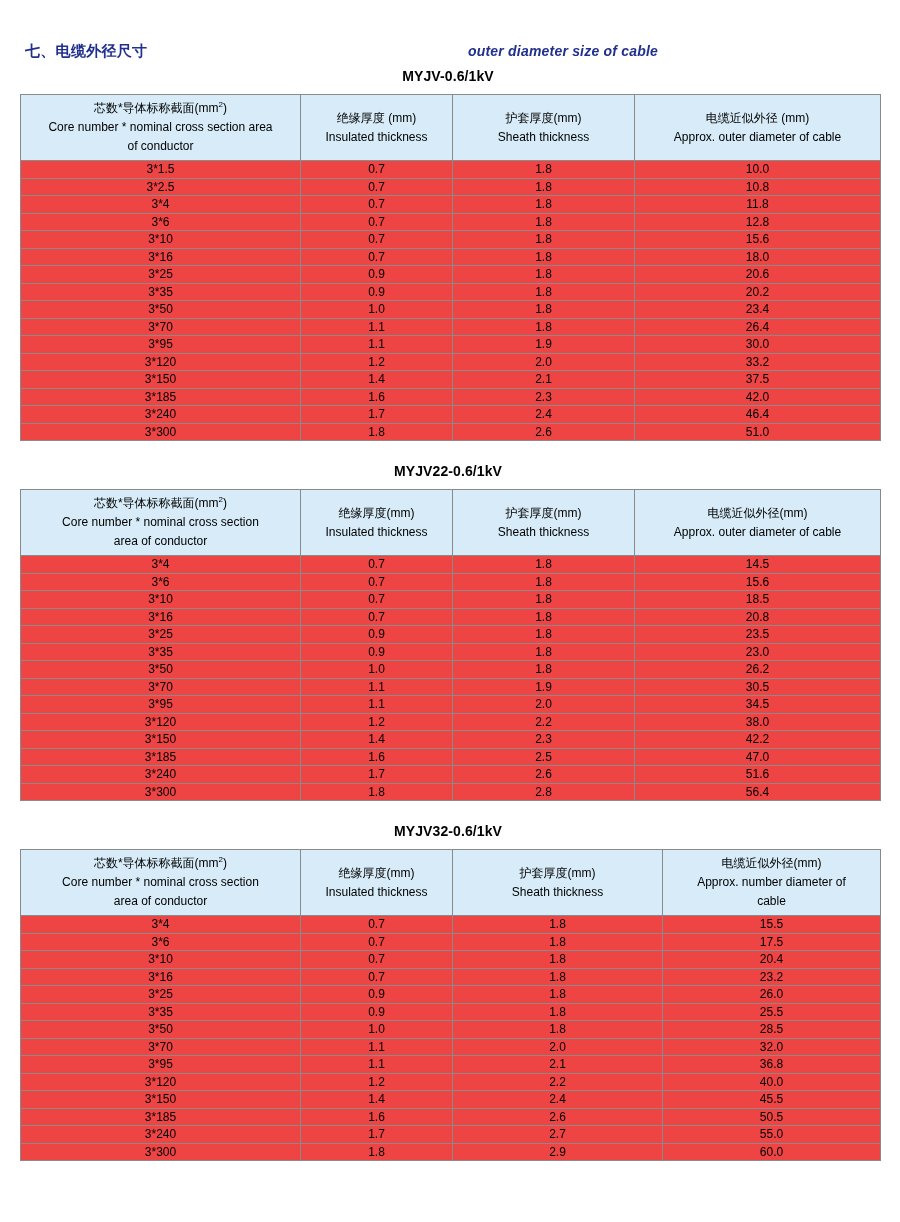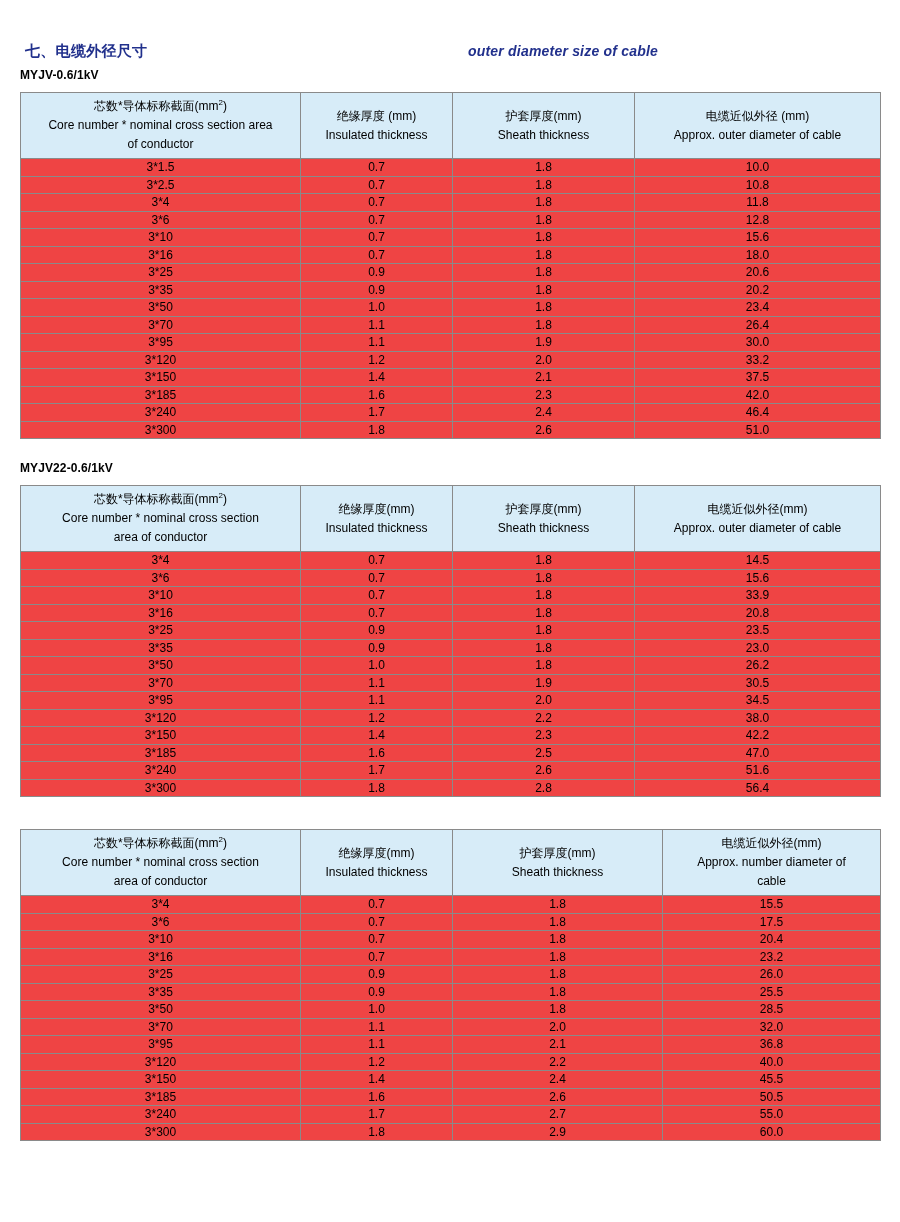--- a/index.html
+++ b/index.html
@@ -48,22 +48,22 @@
     font-size: 14px;
     font-weight: bold;
     color: #21308c;
     letter-spacing: 0.2px;
     white-space: nowrap;
     font-style: italic;
   }
 
   
   .model-label {
-    text-align: left;
-    font-size: 12px;
+    text-align: center;
+    font-size: 14px;
     font-weight: bold;
     color: #000000;
     letter-spacing: 0.1px;
     padding-right: 4px;
     white-space: nowrap;
   }
 
   
   table.cable {
     width: 860px;
@@ -289,21 +289,21 @@
         <tr>
           <td>3*6</td>
           <td>0.7</td>
           <td>1.8</td>
           <td>15.6</td>
         </tr>
         <tr>
           <td>3*10</td>
           <td>0.7</td>
           <td>1.8</td>
-          <td>33.9</td>
+          <td>18.5</td>
         </tr>
         <tr>
           <td>3*16</td>
           <td>0.7</td>
           <td>1.8</td>
           <td>20.8</td>
         </tr>
         <tr>
           <td>3*25</td>
           <td>0.9</td>
@@ -362,20 +362,21 @@
           <td>3*300</td>
           <td>1.8</td>
           <td>2.8</td>
           <td>56.4</td>
         </tr>
       </tbody>
   </table>
 
   <div class="gap-c"></div>
 
+  <div class="model-label">MYJV32-0.6/1kV</div>
   <div class="gap-b"></div>
 
   <table class="cable">
     <colgroup>
       <col style="width:280px">
       <col style="width:152px">
       <col style="width:210px">
       <col style="width:218px">
     </colgroup>
     <thead>

